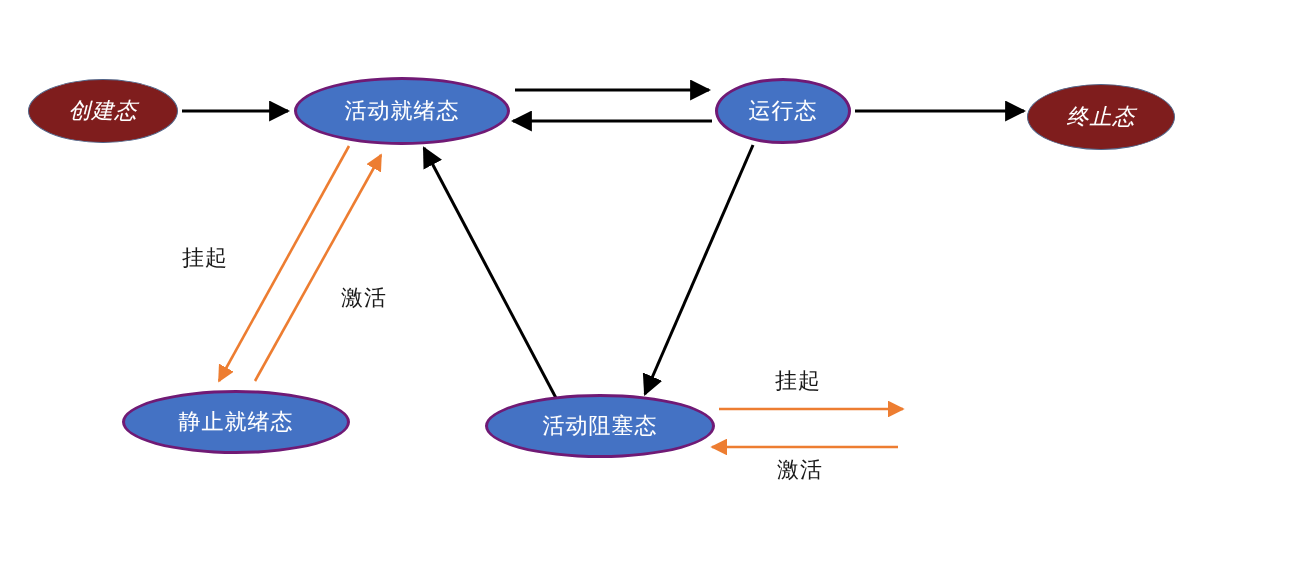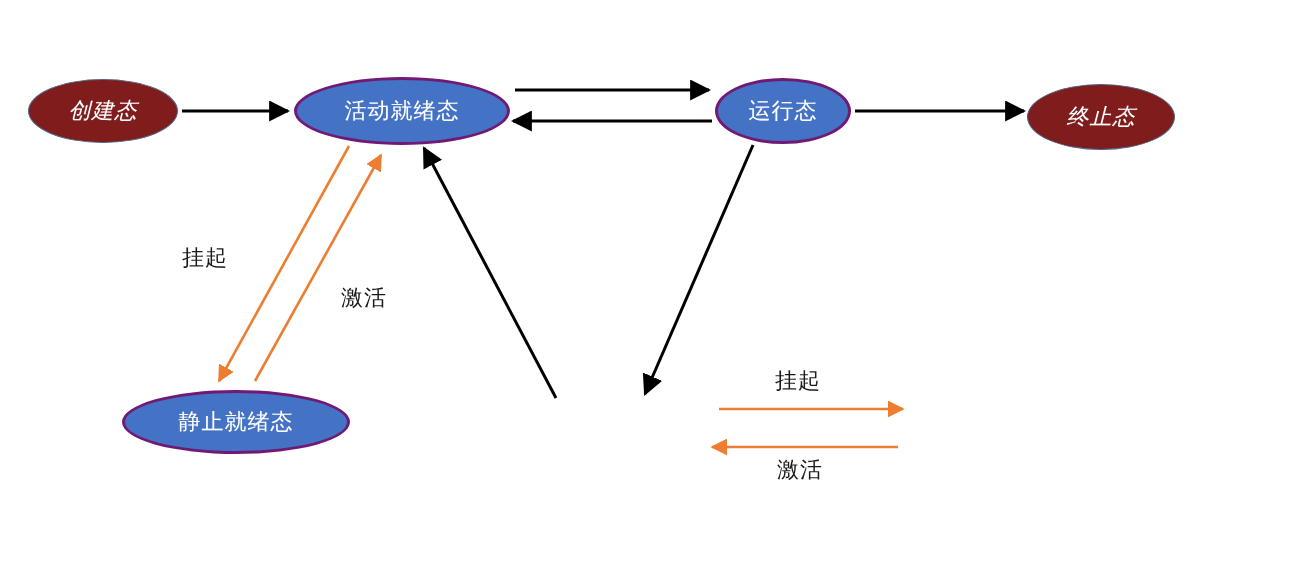--- a/index.html
+++ b/index.html
@@ -108,20 +108,23 @@
   </div>
 
   <div class="node node-gray" style="left:1027px; top:84px; width:148px; height:66px;">
     <span class="node-label">终止态</span>
   </div>
 
   <div class="node node-blue" style="left:122px; top:390px; width:228px; height:64px;">
     <span class="node-label">静止就绪态</span>
   </div>
 
+  <div class="node node-blue" style="left:485px; top:394px; width:230px; height:64px;">
+    <span class="node-label">活动阻塞态</span>
+  </div>
 
 
   <div class="edge-label" style="left:182px; top:243px;">挂起</div>
 
   <div class="edge-label" style="left:341px; top:283px;">激活</div>
 
   <div class="edge-label" style="left:775px; top:366px;">挂起</div>
 
   <div class="edge-label" style="left:777px; top:455px;">激活</div>
 

